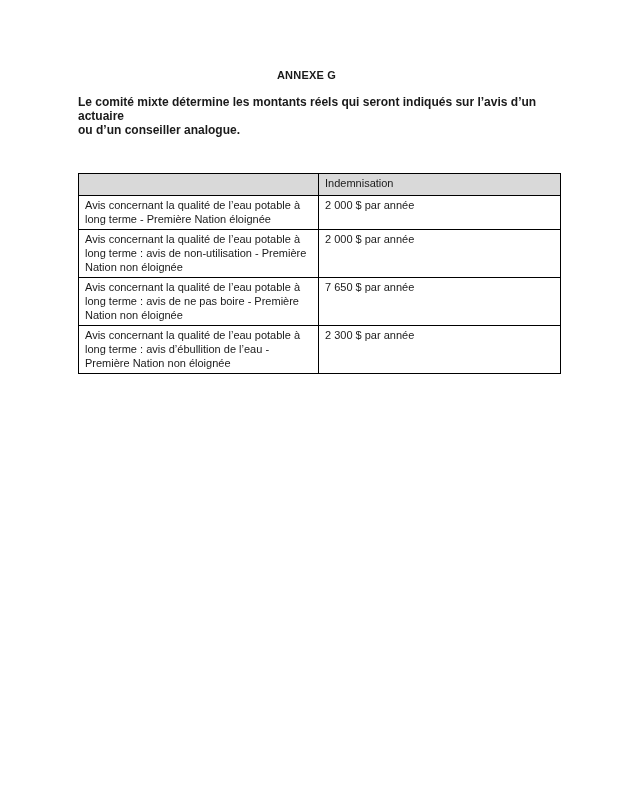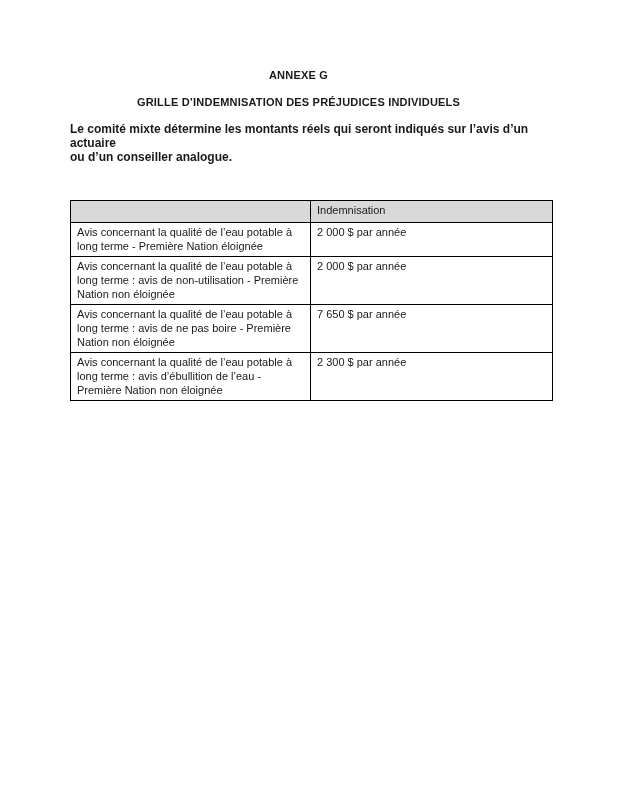--- a/index.html
+++ b/index.html
@@ -12,20 +12,21 @@
     height: 808px;
     font-family: "Liberation Sans", sans-serif;
     color: #1a1a1a;
     overflow: hidden;
   }
   .page {
     position: relative;
     width: 597px;
     height: 808px;
     background: #ffffff;
+    padding-left: 8px;
   }
   .doc-title {
     margin: 0;
     padding-top: 69px;
     text-align: center;
     font-size: 11px;
     font-weight: bold;
     letter-spacing: 0.2px;
   }
   .doc-subtitle {
@@ -74,21 +75,20 @@
   tr.row-3 td { height: 41px; }
   tr.row-4 td { height: 39px; }
 </style>
 </head>
 <body>
 
 <div class="page">
 
   <p class="doc-title">ANNEXE G</p>
 
-  <p class="doc-subtitle">GRILLE D’INDEMNISATION DES PRÉJUDICES INDIVIDUELS</p>
 
   <p class="intro">Le comité mixte détermine les montants réels qui seront indiqués sur l’avis d’un actuaire
 ou d’un conseiller analogue.</p>
 
   <table class="comp-table">
     <colgroup>
       <col class="c1">
       <col class="c2">
     </colgroup>
     <tbody>

